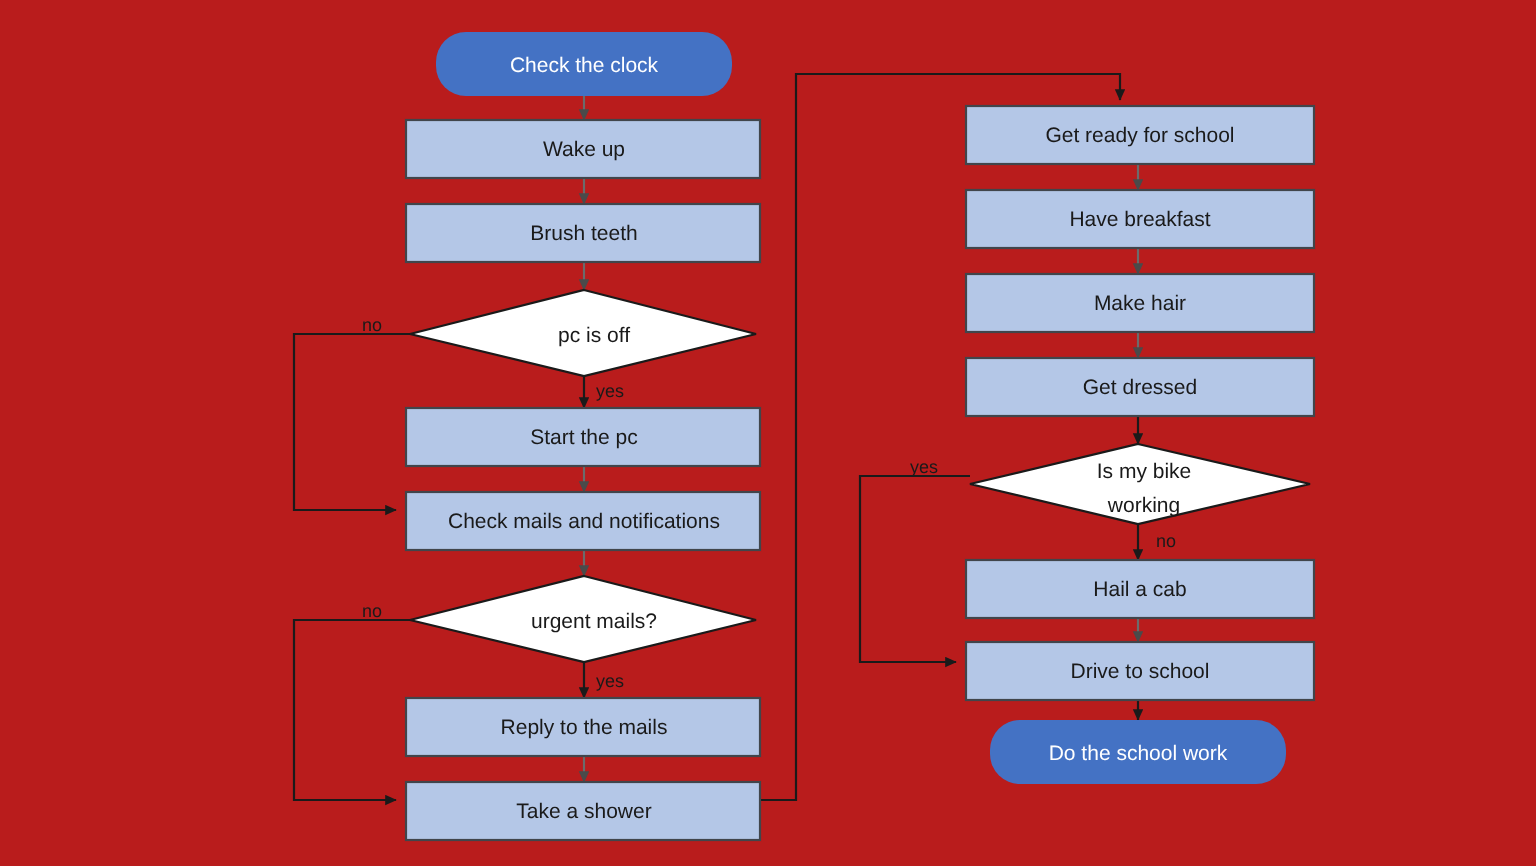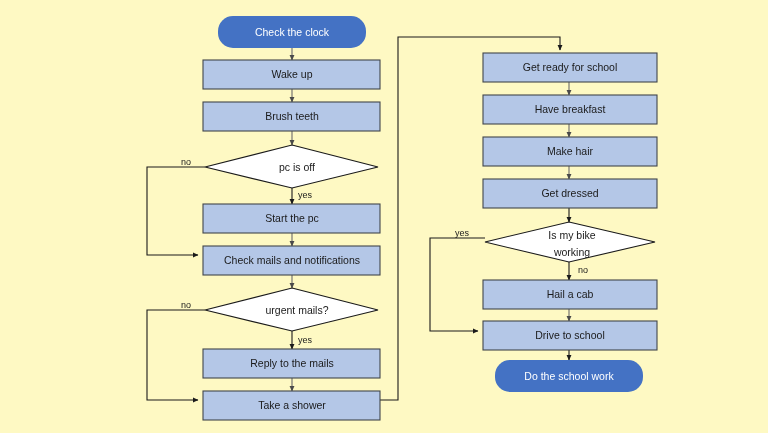--- a/index.html
+++ b/index.html
@@ -8,21 +8,21 @@
     padding: 0;
     background: #ffffff;
   }
   body {
     font-family: "Liberation Sans", sans-serif;
   }
   #canvas {
     position: relative;
     width: 768px;
     height: 433px;
-    background: #fef9c3;
+    background: #b91c1c;
     overflow: hidden;
   }
   #flow-svg {
     position: absolute;
     left: 0;
     top: 0;
     width: 768px;
     height: 433px;
   }
   .node-text {

